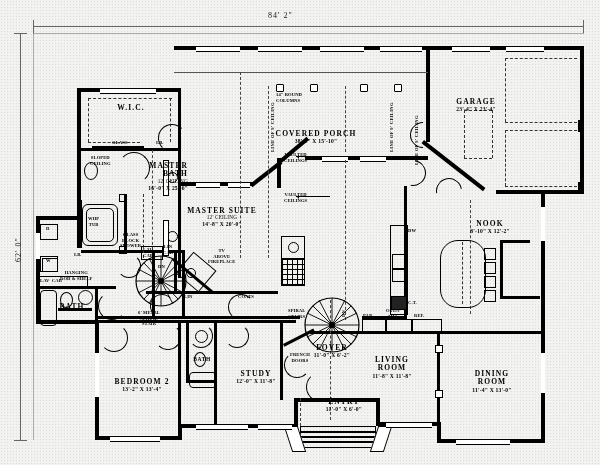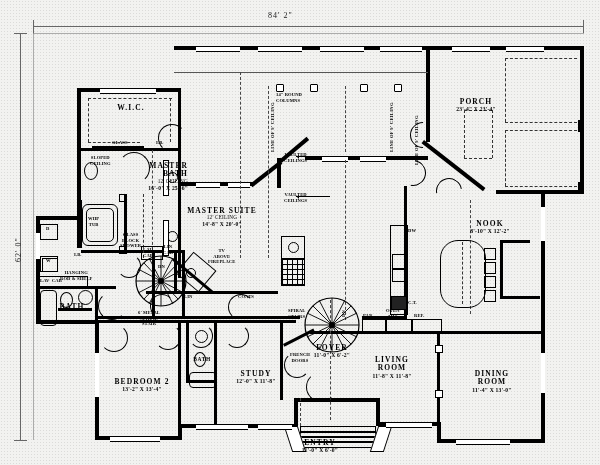--- a/index.html
+++ b/index.html
@@ -327,23 +327,27 @@
     <div class="rceil">12' CEILING</div>
     <div class="rdim">16'-0" X 25'-6"</div>
   </div>
 
   <div class="room" style="left:170px;top:207px;width:104px;">
     <div class="rname sm">MASTER SUITE</div>
     <div class="rceil">12' CEILING</div>
     <div class="rdim">14'-8" X 20'-0"</div>
   </div>
 
+  <div class="room" style="left:258px;top:130px;width:116px;">
+    <div class="rname sm">COVERED PORCH</div>
+    <div class="rdim">38'-0" X 15'-10"</div>
+  </div>
 
   <div class="room" style="left:432px;top:98px;width:88px;">
-    <div class="rname sm">PORCH</div>
+    <div class="rname sm">GARAGE</div>
     <div class="rdim">23'-4" X 23'-4"</div>
   </div>
 
 
   <div class="room" style="left:452px;top:220px;width:76px;">
     <div class="rname sm">NOOK</div>
     <div class="rdim">8'-10" X 12'-2"</div>
   </div>
 
 
@@ -365,21 +369,21 @@
   <div class="room" style="left:218px;top:370px;width:76px;">
     <div class="rname sm">STUDY</div>
     <div class="rdim">12'-0" X 11'-8"</div>
   </div>
 
   <div class="room" style="left:300px;top:344px;width:64px;">
     <div class="rname sm">FOYER</div>
     <div class="rdim">11'-0" X 6'-2"</div>
   </div>
 
-  <div class="room" style="left:288px;top:398px;width:64px;margin-top:41px;">
+  <div class="room" style="left:312px;top:398px;width:64px;">
     <div class="rname sm">ENTRY</div>
     <div class="rdim">11'-0" X 6'-0"</div>
   </div>
 
   <div class="room" style="left:360px;top:356px;width:64px;">
     <div class="rname sm" style="white-space:pre-line;">LIVING
 ROOM</div>
     <div class="rdim">11'-8" X 11'-8"</div>
   </div>
 

